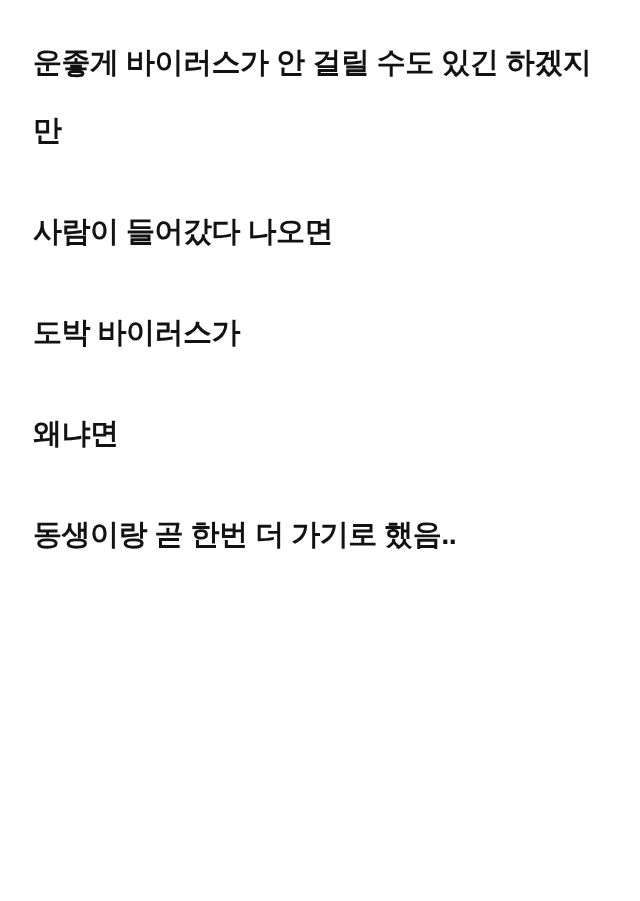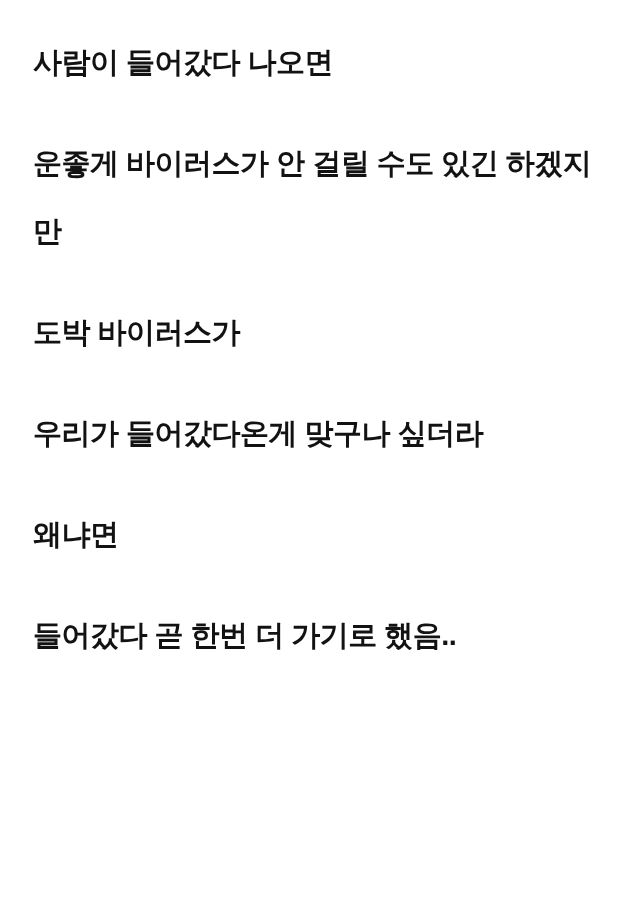--- a/index.html
+++ b/index.html
@@ -31,39 +31,36 @@
   .post-body p .line {
     display: block;
   }
 </style>
 </head>
 <body style="background: rgb(255, 255, 255);">
 
 <div class="post-body" style="color: rgb(18, 18, 18);">
 
   <p>
-    <span class="line">사람이 들어갔다 나오면</span>
+    <span class="line">운좋게 바이러스가 안 걸릴 수도 있긴 하겠지</span>
+    <span class="line">만</span>
   </p>
 
   <p>
-    <span class="line">운좋게 바이러스가 안 걸릴 수도 있긴 하겠지</span>
-    <span class="line">만</span>
+    <span class="line">사람이 들어갔다 나오면</span>
   </p>
 
 
   <p>
     <span class="line">도박 바이러스가</span>
   </p>
 
-  <p>
-    <span class="line">우리가 들어갔다온게 맞구나 싶더라</span>
-  </p>
 
   <p>
     <span class="line">왜냐면</span>
   </p>
 
   <p>
-    <span class="line">들어갔다 곧 한번 더 가기로 했음..</span>
+    <span class="line">동생이랑 곧 한번 더 가기로 했음..</span>
   </p>
 
 
 </div>
 
 </body></html>

